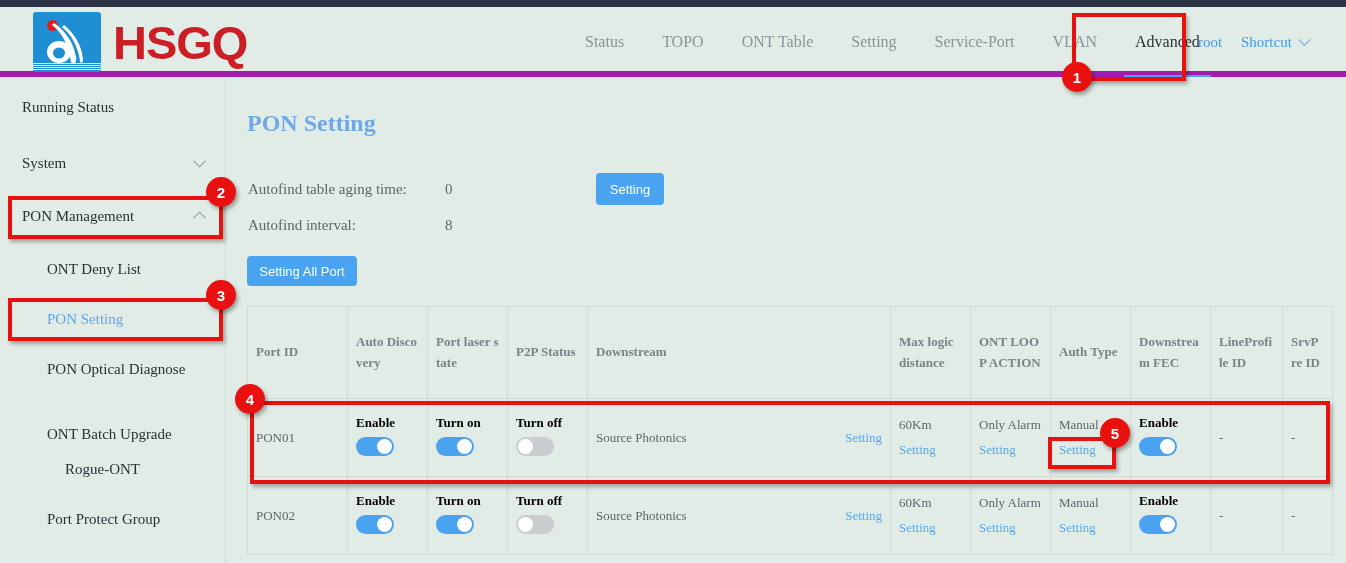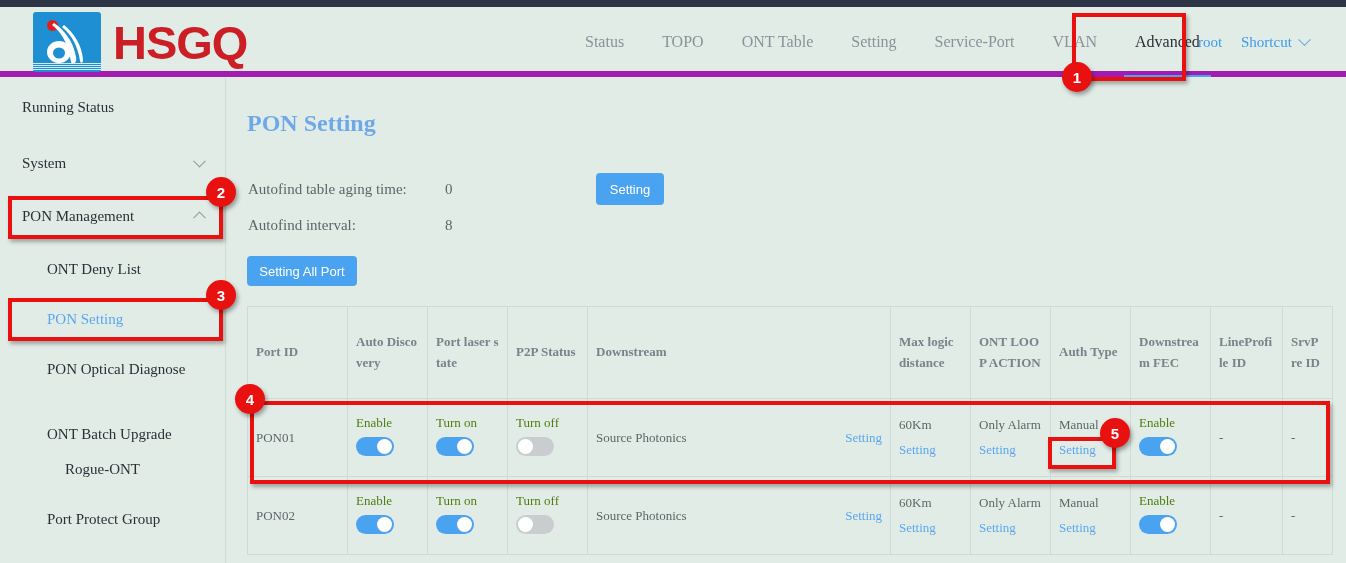--- a/index.html
+++ b/index.html
@@ -188,21 +188,21 @@
   .tbl tbody td { height: 78px; }
   .link {
     color: #5aa7ef;
     cursor: pointer;
   }
   .twoline { line-height: 1.9; }
   .tx-row { display: flex; align-items: flex-end; justify-content: space-between; }
 
   
   .sw-wrap { line-height: 1.45; }
-  .sw-lbl { display: block; margin-bottom: 4px; color: #4d7c0f; }
+  .sw-lbl { display: block; margin-bottom: 4px; color: #000000; font-weight: bold; }
   .sw {
     position: relative;
     width: 38px; height: 19px;
     border-radius: 10px;
     background: #c9cdd0;
     cursor: pointer;
     display: inline-block;
   }
   .sw.on { background: #4aa3f0; }
   .sw .knob {

